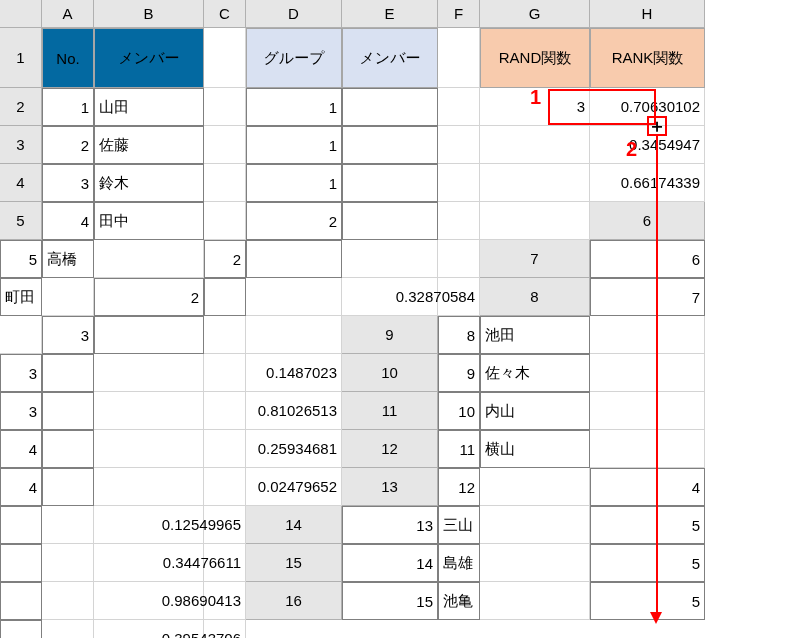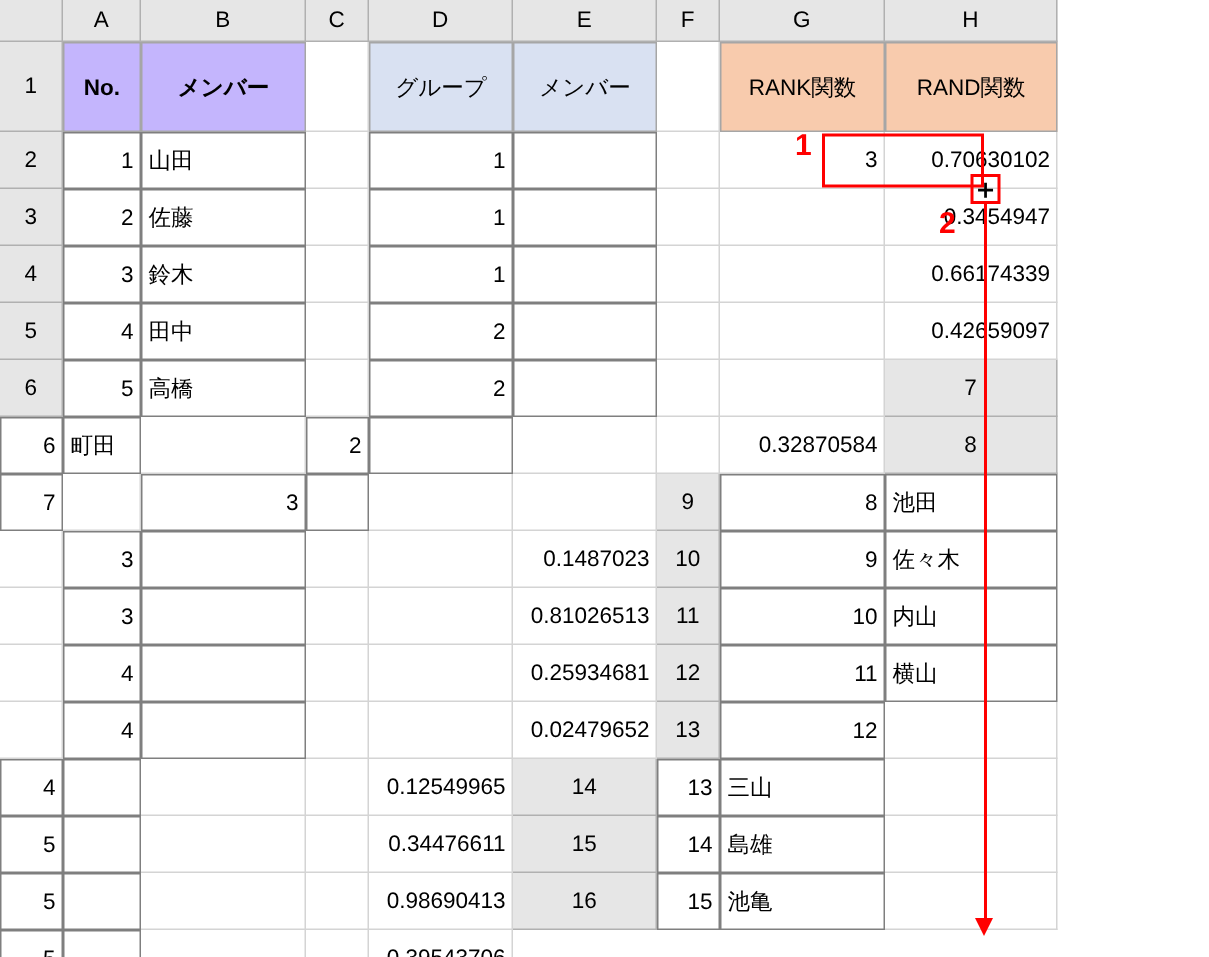--- a/index.html
+++ b/index.html
@@ -37,21 +37,21 @@
     height: 28px;
   }
   .rowhdr {
     background: #e6e6e6;
     justify-content: center;
     font-size: 15px;
     border-right: 1px solid #b0b0b0;
     border-bottom: 1px solid #b0b0b0;
   }
   .hdr-row1 { height: 60px; }
-  .th-green { background: #c4b5fd; font-weight: 700; justify-content: center; border: 1px solid #a6a6a6; }
+  .th-green { background: #0369a1; font-weight: 400; justify-content: center; border: 1px solid #a6a6a6; }
   .th-blue  { background: #d9e1f2; font-weight: 500; justify-content: center; border: 1px solid #a6a6a6; }
   .th-orange{ background: #f8cbad; font-weight: 500; justify-content: center; border: 1px solid #a6a6a6; }
   .bordered { border: 1px solid #7f7f7f; }
   .right { justify-content: flex-end; }
   .left  { justify-content: flex-start; }
   .corner {
     background: #e6e6e6;
     border-right: 1px solid #b0b0b0;
     border-bottom: 1px solid #b0b0b0;
     height: 28px;
@@ -116,22 +116,22 @@
   <div class="cell colhdr">G</div>
   <div class="cell colhdr">H</div>
 
   <div class="cell rowhdr hdr-row1">1</div>
   <div class="cell th-green hdr-row1">No.</div>
   <div class="cell th-green hdr-row1">メンバー</div>
   <div class="cell hdr-row1"></div>
   <div class="cell th-blue hdr-row1">グループ</div>
   <div class="cell th-blue hdr-row1">メンバー</div>
   <div class="cell hdr-row1"></div>
+  <div class="cell th-orange hdr-row1">RAND関数</div>
   <div class="cell th-orange hdr-row1">RANK関数</div>
-  <div class="cell th-orange hdr-row1">RAND関数</div>
 
 <div class="cell rowhdr">2</div>
     <div class="cell bordered right">1</div>
     <div class="cell bordered left">山田</div>
     <div class="cell"></div>
     <div class="cell bordered right">1</div>
     <div class="cell bordered"></div>
     <div class="cell"></div>
     <div class="cell right">3</div>
     <div class="cell right">0.70630102</div>
@@ -154,21 +154,20 @@
     <div class="cell right"></div>
     <div class="cell right">0.66174339</div>
     <div class="cell rowhdr">5</div>
     <div class="cell bordered right">4</div>
     <div class="cell bordered left">田中</div>
     <div class="cell"></div>
     <div class="cell bordered right">2</div>
     <div class="cell bordered"></div>
     <div class="cell"></div>
     <div class="cell right"></div>
-    <div class="cell right">0.42659097</div>
     <div class="cell rowhdr">6</div>
     <div class="cell bordered right">5</div>
     <div class="cell bordered left">高橋</div>
     <div class="cell"></div>
     <div class="cell bordered right">2</div>
     <div class="cell bordered"></div>
     <div class="cell"></div>
     <div class="cell right"></div>
     <div class="cell rowhdr">7</div>
     <div class="cell bordered right">6</div>

